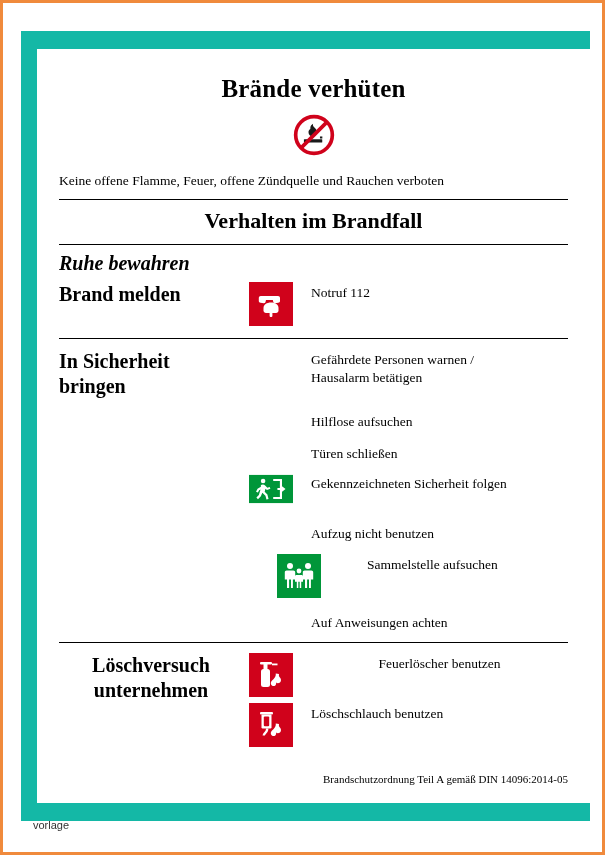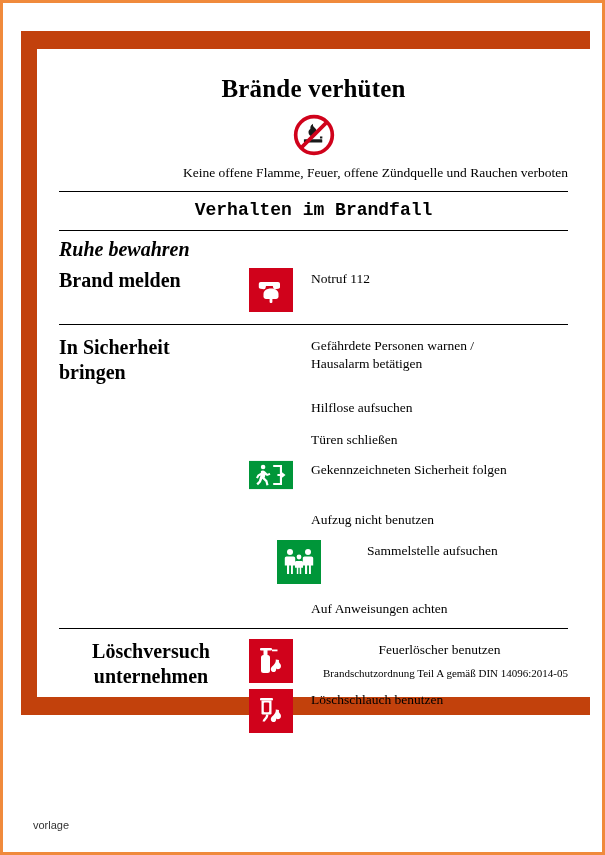--- a/index.html
+++ b/index.html
@@ -22,22 +22,22 @@
     box-sizing: border-box;
     border: 3px solid #f08a3c;
   }
 
   
   .poster {
     position: absolute;
     left: 18px;
     top: 28px;
     width: 569px;
-    height: 684px;
-    background: #c2410c;
+    height: 790px;
+    background: #14b8a6;
     box-sizing: border-box;
     padding: 18px 0 18px 16px;
   }
 
   .sheet {
     position: relative;
     width: 100%;
     height: 100%;
     background: #ffffff;
     box-sizing: border-box;
@@ -54,39 +54,38 @@
     letter-spacing: .2px;
   }
 
   .prohib-wrap {
     display: flex;
     justify-content: center;
     margin-top: 10px;
   }
 
   .subtitle {
-    text-align: right;
+    text-align: left;
     font-size: 13.5px;
     color: #000;
-    margin-top: 8px;
+    margin-top: 16px;
   }
 
   .rule {
     border: none;
     border-top: 1.6px solid #000;
     margin: 10px 0 0 0;
   }
 
   .title-sec {
     text-align: center;
-    font-size: 18px;
+    font-size: 22px;
     font-weight: bold;
     margin-top: 8px;
     margin-bottom: 6px;
-    font-family: Liberation Mono, monospace;
   }
   .row {
     display: flex;
     align-items: flex-start;
   }
   .col-left {
     width: 190px;
     flex: 0 0 190px;
     padding-right: 6px;
     box-sizing: border-box;

